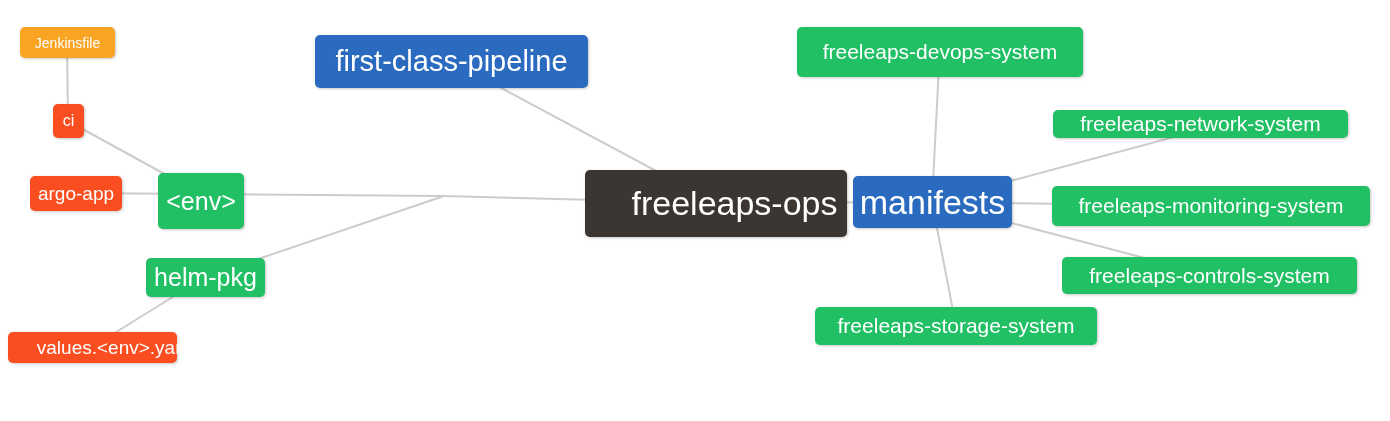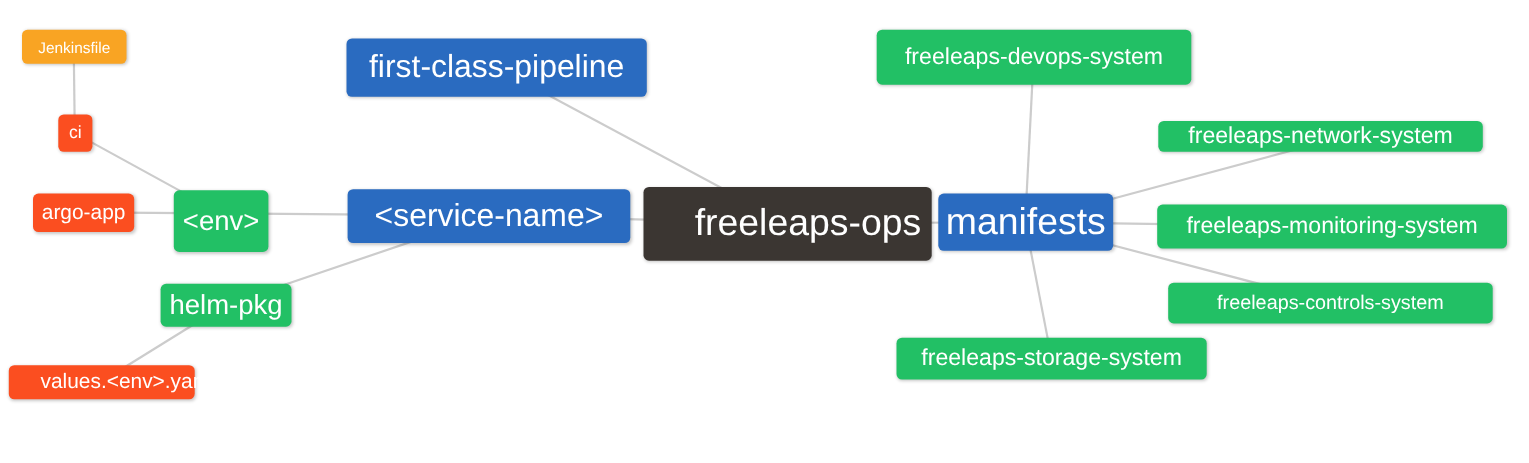--- a/index.html
+++ b/index.html
@@ -52,21 +52,21 @@
   #n-env              { left: 158px;  top: 173px; width: 86px;  height: 56px; font-size: 25px; }
   #n-helm-pkg         { left: 146px;  top: 258px; width: 119px; height: 39px; font-size: 25px; }
   #n-values-env-yaml  { left: 8px;    top: 332px; width: 169px; height: 31px; font-size: 19px; padding-left: 47px; }
   #n-first-class-pipeline { left: 315px; top: 35px;  width: 273px; height: 53px; font-size: 29px; }
   #n-service-name     { left: 316px;  top: 172px; width: 257px; height: 49px; font-size: 29px; }
   #n-freeleaps-ops    { left: 585px;  top: 170px; width: 262px; height: 67px; font-size: 34px; padding-left: 37px; }
   #n-manifests        { left: 853px;  top: 176px; width: 159px; height: 52px; font-size: 34px; }
   #n-devops-system    { left: 797px;  top: 27px;  width: 286px; height: 50px; font-size: 21px; }
   #n-network-system   { left: 1053px; top: 110px; width: 295px; height: 28px; font-size: 21px; }
   #n-monitoring-system{ left: 1052px; top: 186px; width: 318px; height: 40px; font-size: 21px; }
-  #n-controls-system  { left: 1062px; top: 257px; width: 295px; height: 37px; font-size: 18px; }
+  #n-controls-system  { left: 1062px; top: 257px; width: 295px; height: 37px; font-size: 21px; }
   #n-storage-system   { left: 815px;  top: 307px; width: 282px; height: 38px; font-size: 21px; }
 </style>
 </head>
 <body>
 
 <div class="canvas">
 
   <svg class="edges-svg" width="1390" height="421" viewBox="0 0 1390 421" aria-hidden="true">
     <line x1="67" y1="42" x2="68" y2="121"></line>
     <line x1="68" y1="121" x2="201" y2="194"></line>
@@ -91,21 +91,20 @@
   <div id="n-argo-app" class="node node--red">argo-app</div>
 
   <div id="n-env" class="node node--green">&lt;env&gt;</div>
 
   <div id="n-helm-pkg" class="node node--green">helm-pkg</div>
 
   <div id="n-values-env-yaml" class="node node--red">values.&lt;env&gt;.yaml</div>
 
   <div id="n-first-class-pipeline" class="node node--blue">first-class-pipeline</div>
 
-  <div id="n-service-name" class="node node--blue">&lt;service-name&gt;</div>
 
   <div id="n-freeleaps-ops" class="node node--root">freeleaps-ops</div>
 
   <div id="n-manifests" class="node node--blue">manifests</div>
 
   <div id="n-devops-system" class="node node--green">freeleaps-devops-system</div>
 
   <div id="n-network-system" class="node node--green">freeleaps-network-system</div>
 
   <div id="n-monitoring-system" class="node node--green">freeleaps-monitoring-system</div>

